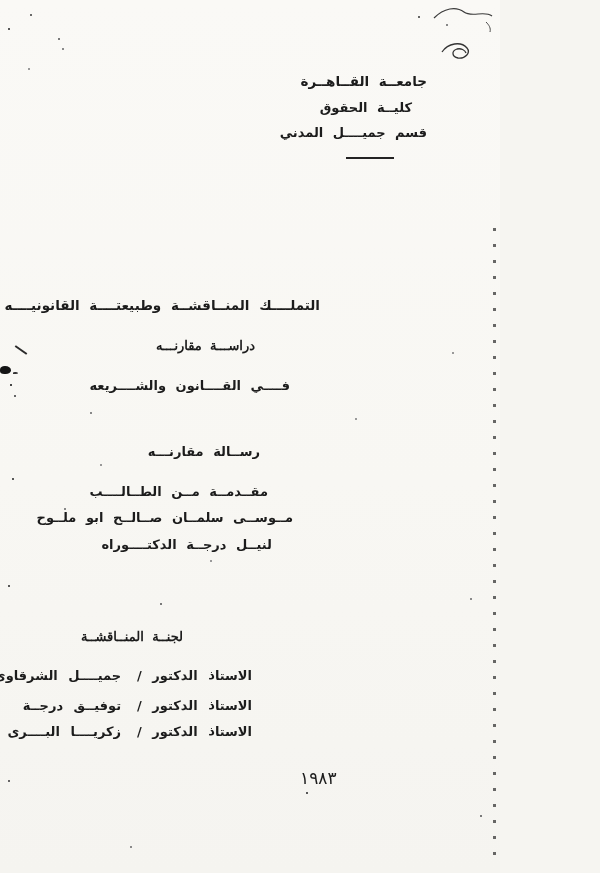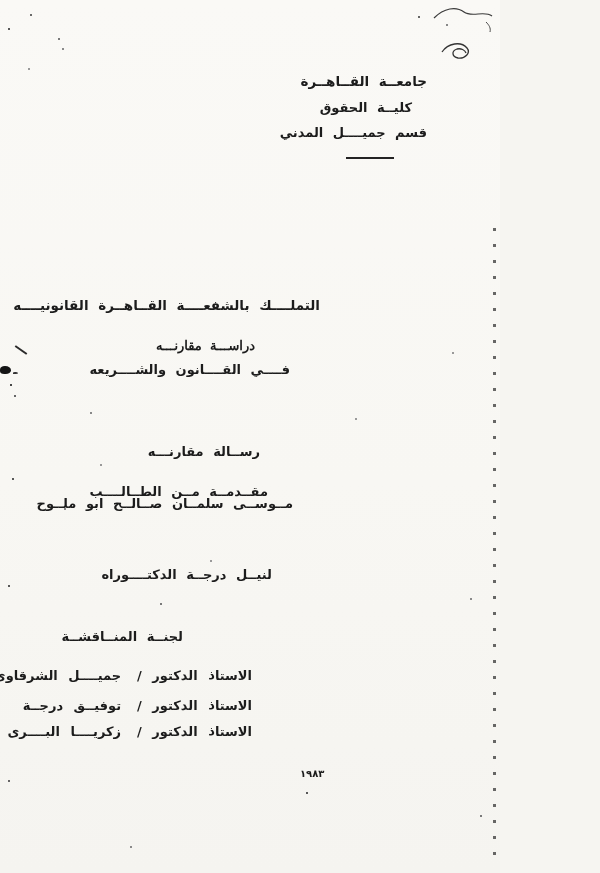--- a/index.html
+++ b/index.html
@@ -15,35 +15,35 @@
   }
   
   #university   { top:73px;  right:73px;  font-size:13.5px; }
   #faculty      { top:100px; right:88px;text-align:right; }
   #department   { top:125px; right:73px; }
   #header-rule  { position:absolute; top:157px; right:106px; width:48px; height:0;
                   border-bottom:2px solid #232323; }
   
   #title1 { top:297px; right:180px; font-size:13.5px; }
   #title2 { top:338px; right:245px;font-family:Liberation Serif, serif; }
-  #title3 { top:362px; right:210px;margin-left:25px; }
+  #title3 { top:378px; right:210px;margin-left:25px; }
   
   #thesis-type  { top:444px; right:240px; }
   #submitted-by { top:484px; right:232px; }
-  #student-name { top:496px; right:207px; }
-  #purpose      { top:567px; right:228px; }
+  #student-name { top:510px; right:207px; }
+  #purpose      { top:537px; right:228px; }
   
-  #committee-heading { top:629px; right:317px; }
+  #committee-heading { top:629px; right:317px;font-family:Liberation Serif, serif; }
   .member-row { position:absolute; right:248px; display:flex; gap:16px;
                 white-space:nowrap; font-weight:bold; font-size:13px; word-spacing:6px; }
   #member-0 { top:668px; }
   #member-1 { top:698px; }
   #member-2 { top:724px; }
   
-  #year { position:absolute; top:768px; left:300px; font-weight:bold; font-size:10px; }
+  #year { position:absolute; top:768px; left:300px; font-weight:normal; font-size:17px; }
 
   
   #edge-dots {
     position:absolute; right:4px; top:228px; width:3px; height:636px;
     background:repeating-linear-gradient(180deg, rgba(35,35,35,.85) 0 3px, transparent 3px 16px);
     opacity:.8;
   }
   #tr-scribble { position:absolute; right:0; top:2px; width:72px; height:72px; }
   #lm-dash { position:absolute; left:14px; top:349px; width:14px; height:2px;
              background:#2a2a2a; transform:rotate(35deg); }
@@ -86,21 +86,21 @@
   <div id="specks"></div>
 
   <div class="header">
     <div class="line" id="university">جامعــة القــاهــرة</div>
     <div class="line" id="faculty">كليــة الحقوق</div>
     <div class="line" id="department">قسم جميــــل المدني</div>
     <div id="header-rule"></div>
   </div>
 
   <div>
-    <div class="line" id="title1">التملــــك بالشفعــــة القــاهــرة القانونيــــه</div>
+    <div class="line" id="title1">التملــــك المنــاقشــة وطبيعتــــة القانونيــــه</div>
     <div class="line" id="title2">دراســـة مقارنـــه</div>
     <div class="line" id="title3">فــــي القــــانون والشــــريعه</div>
   </div>
 
   <div>
     <div class="line" id="thesis-type">رســالة مقارنـــه</div>
     <div class="line" id="submitted-by">مقــدمــة مــن الطــالــــب</div>
     <div class="line" id="student-name">مــوســى سلمــان صــالــح ابو ملــوح</div>
     <div class="line" id="purpose">لنيــل درجــة الدكتــــوراه</div>
   </div>

